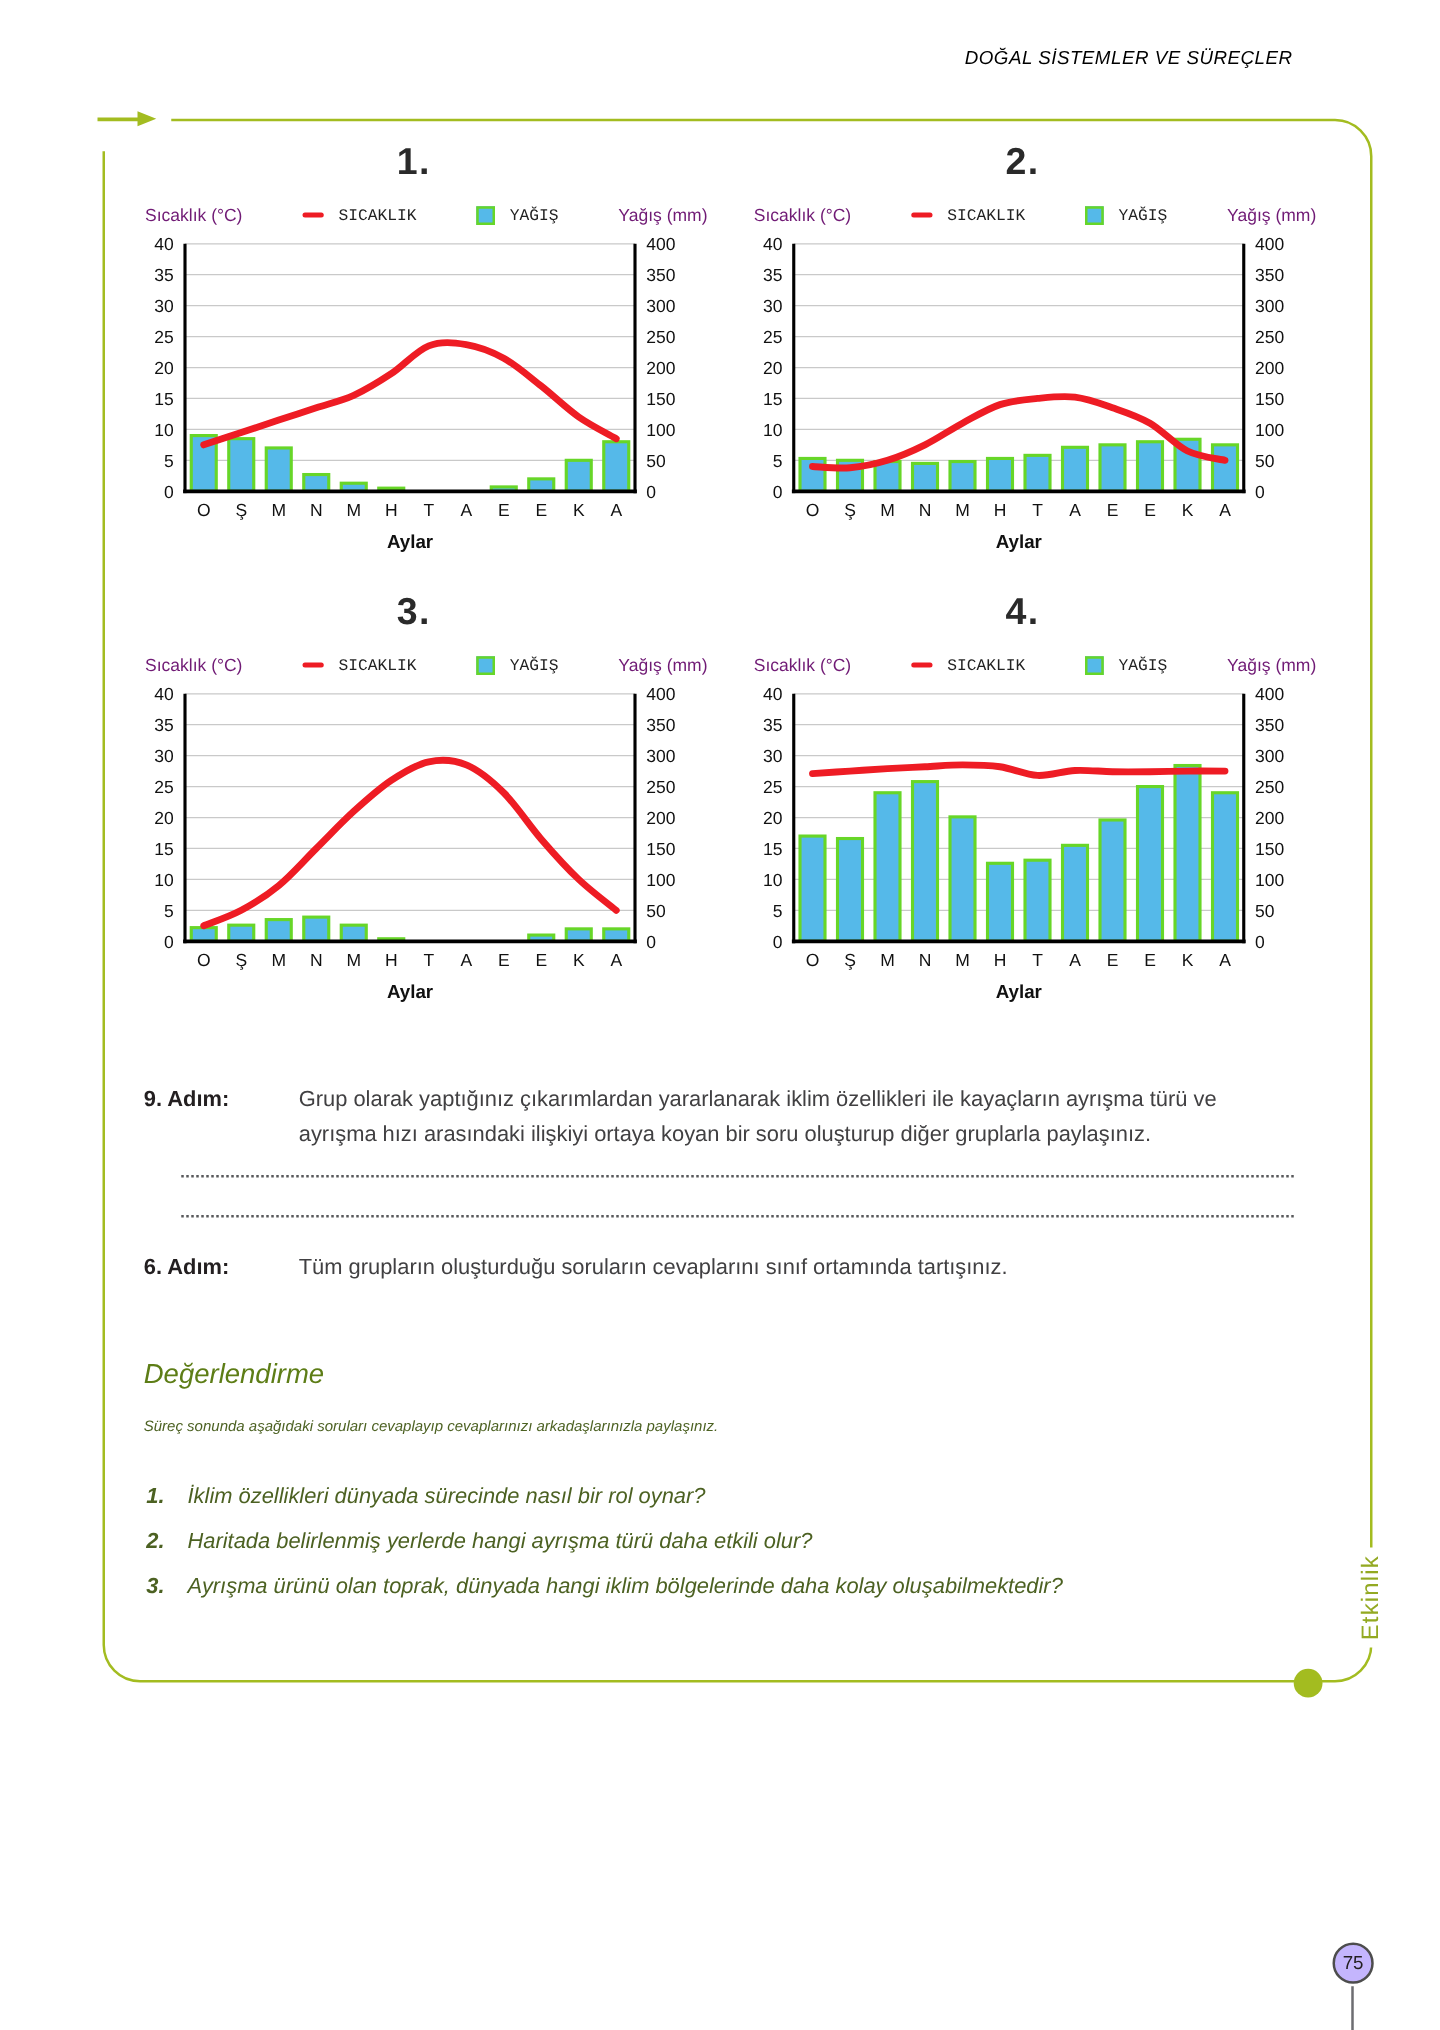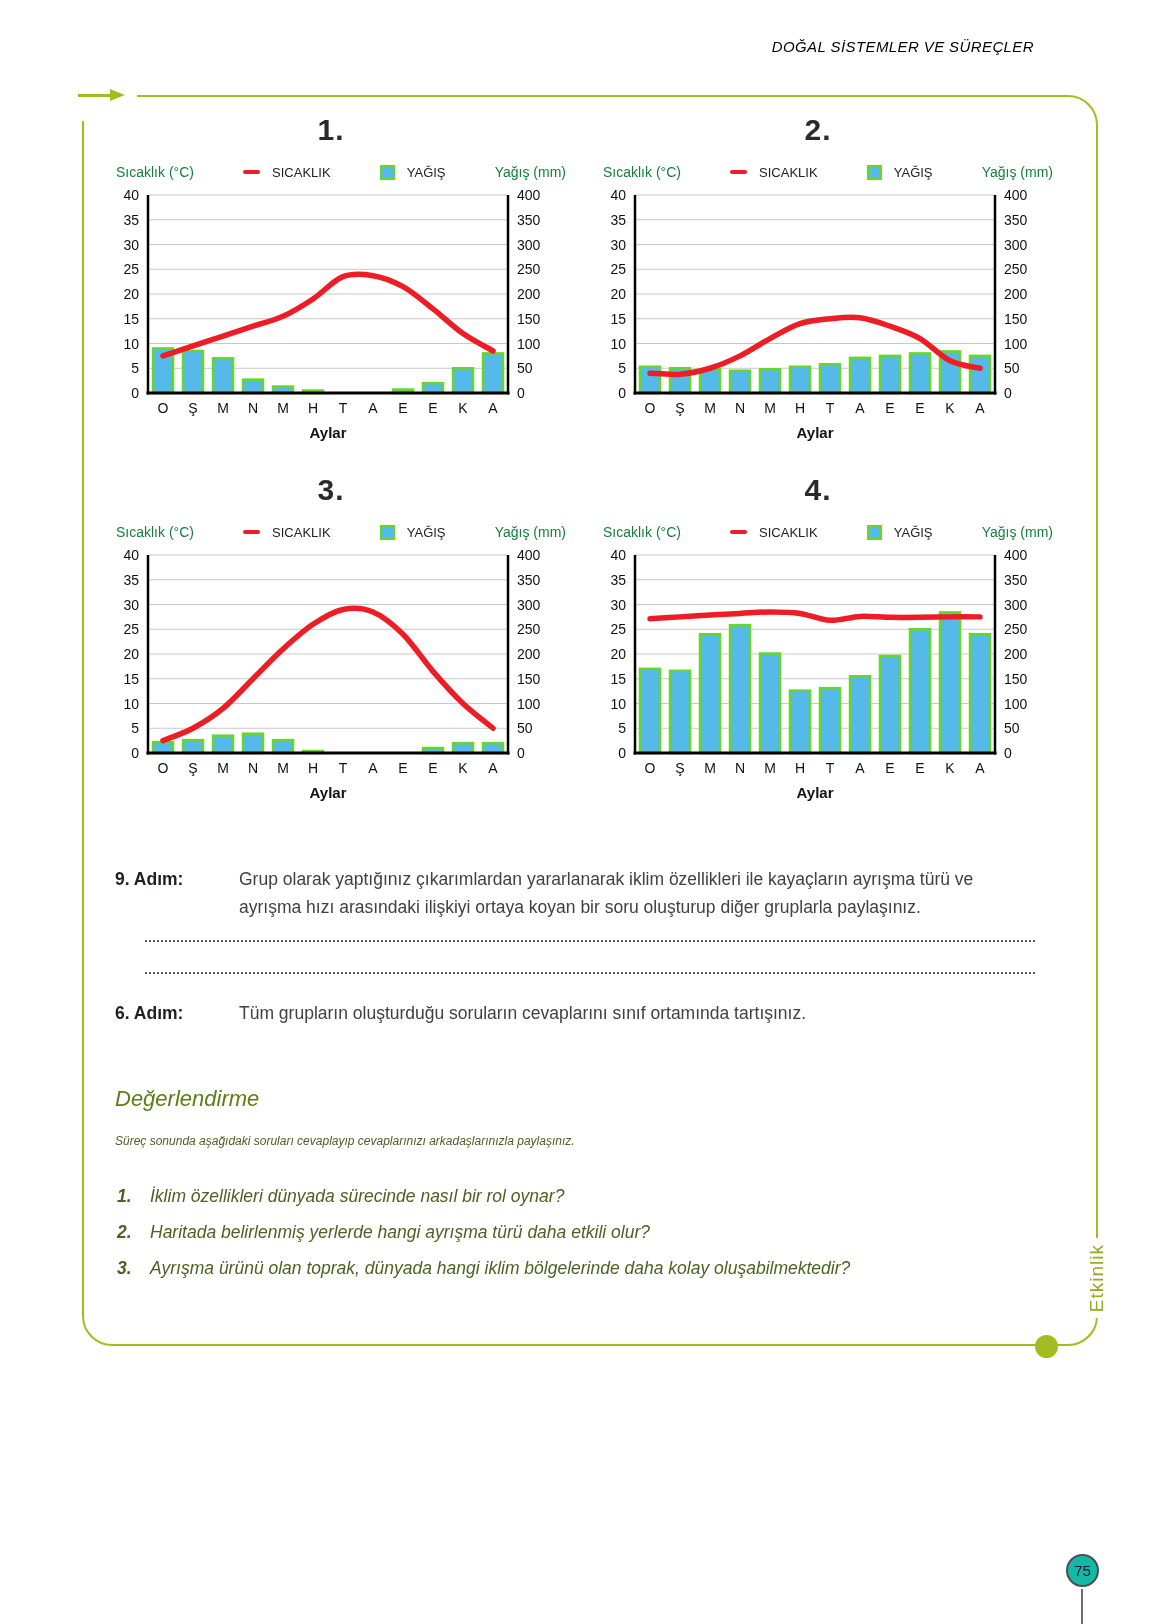--- a/index.html
+++ b/index.html
@@ -35,22 +35,22 @@
     border-left:15px solid var(--accent);
     border-top:6.5px solid transparent;border-bottom:6.5px solid transparent;
   }
   
   .chart{position:absolute;width:470px;}
   .chart-title{text-align:center;font-size:30px;font-weight:bold;color:#2a2a2a;height:46px;letter-spacing:1px;}
   .legend{
     display:flex;align-items:center;justify-content:space-between;
     height:26px;padding-left:20px;color:#1a1a1a;
   }
-  .ax-title{font-size:14px;color:#15803d;}
-  .leg-item{display:flex;align-items:center;gap:12px;font-size:13px;color:#222;}
+  .ax-title{font-size:14px;color:#701a75;}
+  .leg-item{display:flex;align-items:center;gap:12px;font-size:13px;color:#222;font-family:Liberation Mono, monospace;}
   .leg-line{width:17px;height:4px;background:var(--red);border-radius:2px;}
   .leg-sq{width:15px;height:15px;background:var(--barfill);border:2.5px solid var(--barstroke);}
   svg.plot{display:block;}
   
   .step{position:absolute;left:115px;width:924px;display:flex;font-size:17.5px;line-height:1.58;color:var(--ink);}
   .step-label{font-weight:bold;color:#231f20;flex:0 0 84px;}
   .step-text{flex:1;margin-left:40px;}
   .answer-line{position:absolute;left:145px;width:890px;height:0;border-bottom:2px dotted #58595b;}
   
   .eval-heading{position:absolute;left:115px;top:1086px;font-size:22px;font-weight:normal;font-style:italic;color:var(--olive-head);}
@@ -62,21 +62,21 @@
     position:absolute;left:1083px;top:1238px;width:28px;height:80px;background:#fff;
     display:flex;align-items:center;justify-content:center;
   }
   .side-label span{
     writing-mode:vertical-rl;transform:rotate(180deg);
     font-size:19px;color:var(--accent-text);letter-spacing:1px;
   }
   .dot{position:absolute;left:1035px;top:1335px;width:23px;height:23px;border-radius:50%;background:var(--accent);}
   
   .pagenum{
-    position:absolute;left:1066px;top:1554px;width:33px;height:33px;background:#14b8a6;
+    position:absolute;left:1066px;top:1554px;width:33px;height:33px;background:#c4b5fd;
     border:2px solid #4d4d4d;border-radius:50%;
     display:flex;align-items:center;justify-content:center;font-size:15px;color:#231f20;
   }
   .pagenum-line{position:absolute;left:1081px;top:1589px;width:2px;height:35px;background:#6d6e71;}
 </style>
 </head>
 <body>
 
 <div class="hdr">DOĞAL SİSTEMLER VE SÜREÇLER</div>
 

